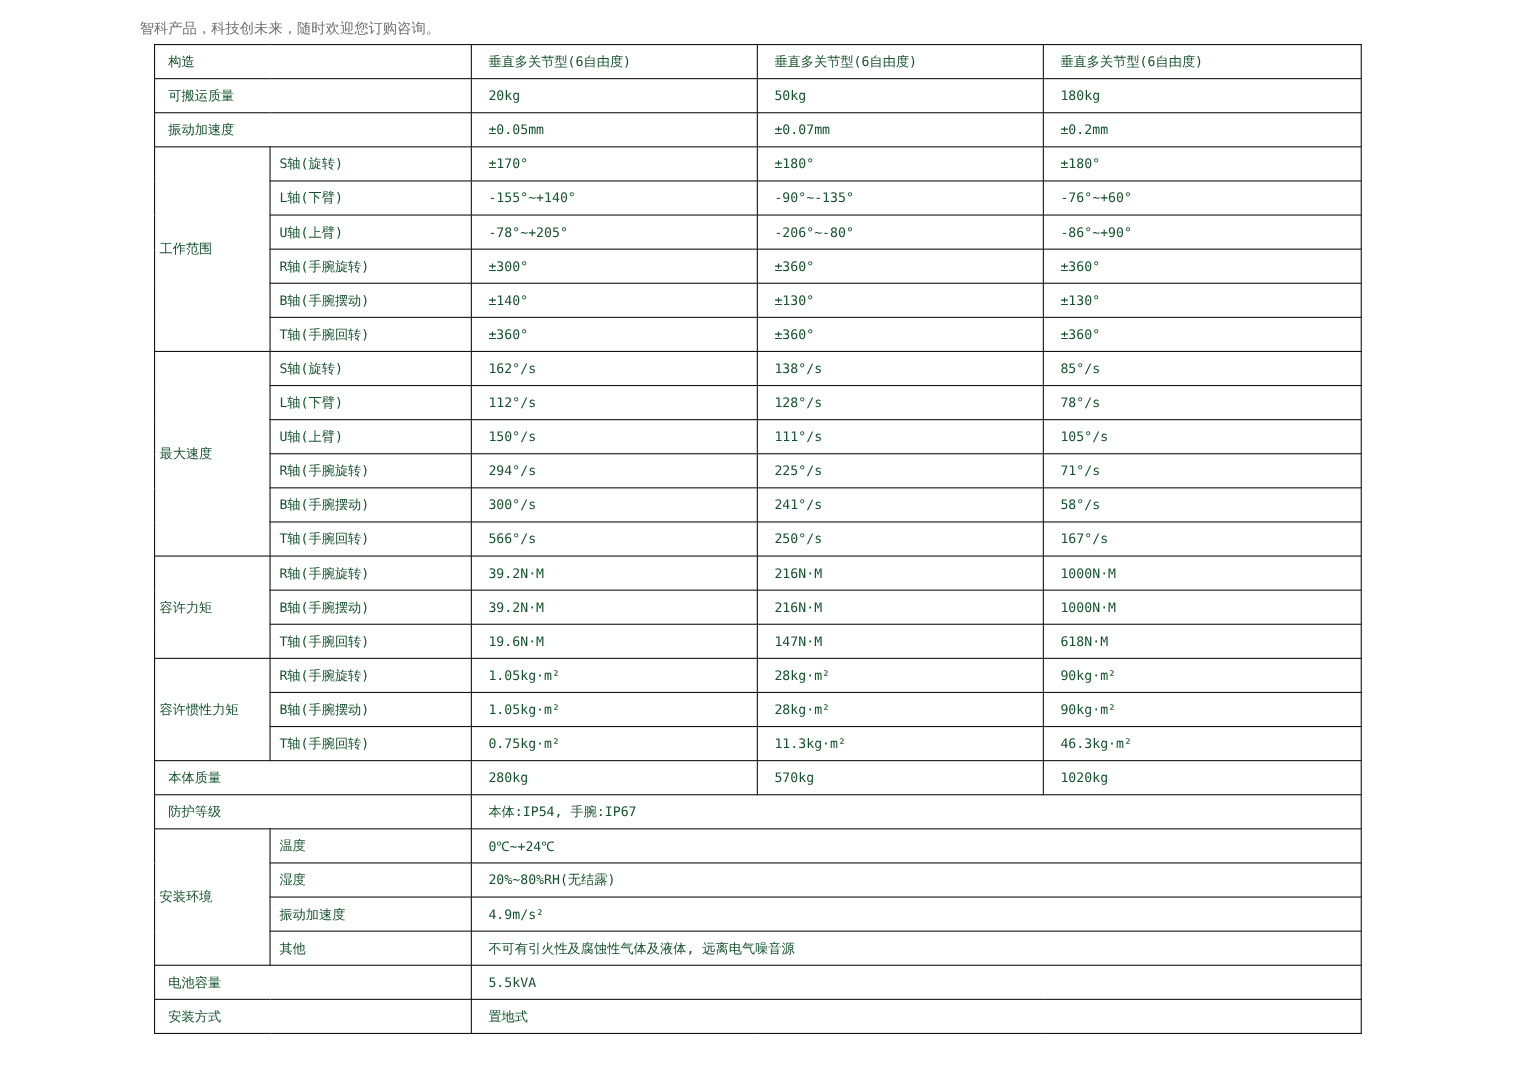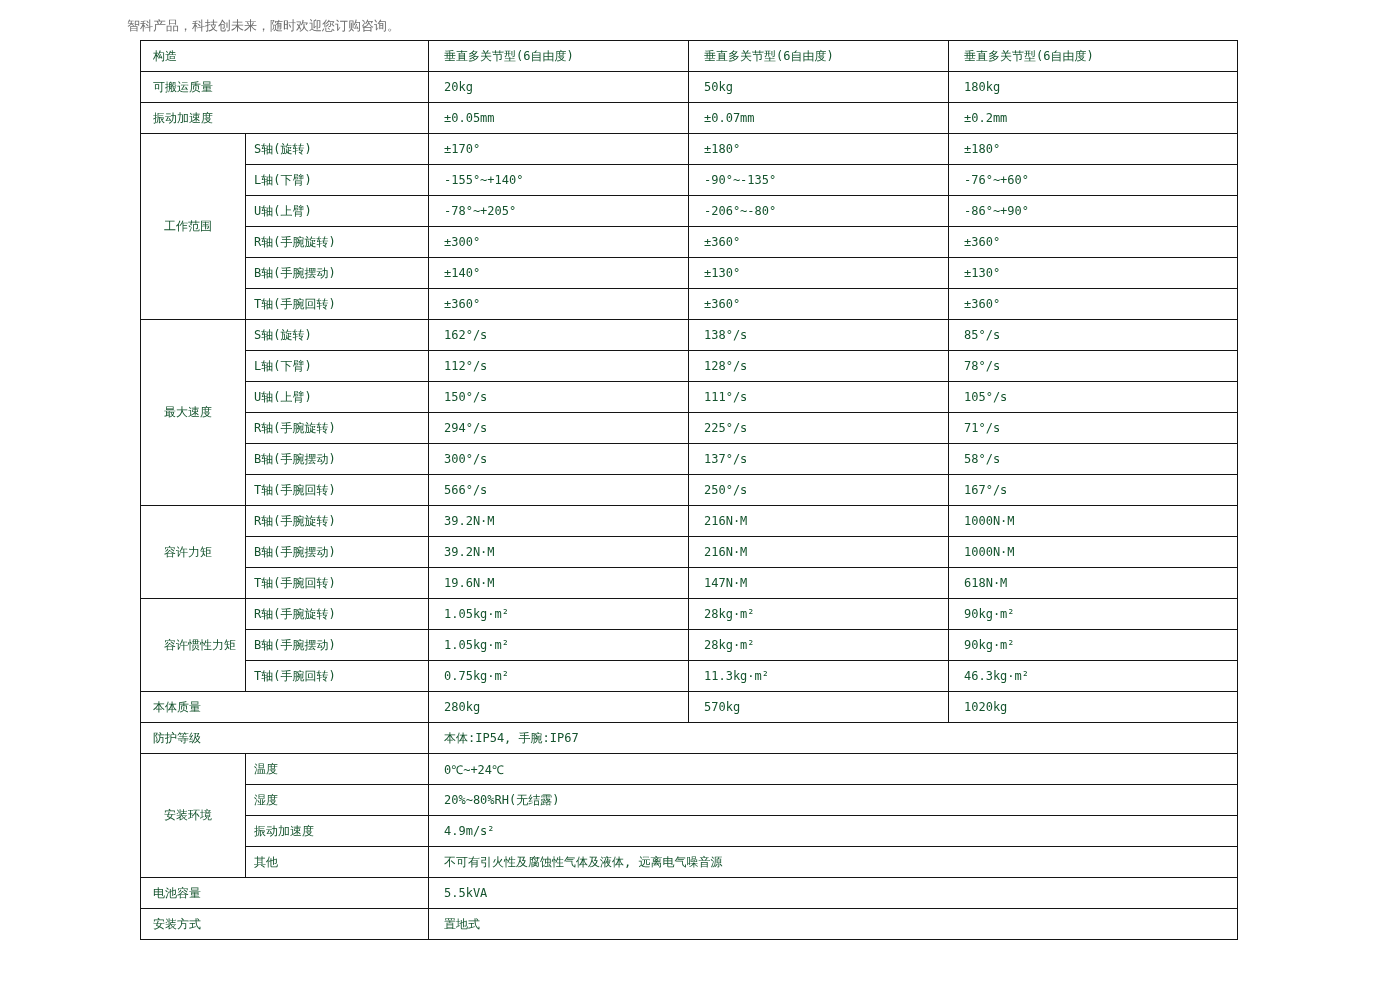--- a/index.html
+++ b/index.html
@@ -26,21 +26,21 @@
   }
   table.spec-table td {
     border: 1px solid #141414;
     height: 31px;
     padding: 2px 6px 2px 14px;
     vertical-align: middle;
     white-space: nowrap;
     overflow: hidden;
   }
   table.spec-table td.cell-label { padding-left: 12px; }
-  table.spec-table td.cell-group { padding-left: 23px; margin-left: 33px; }
+  table.spec-table td.cell-group { padding-left: 4px; margin-left: 33px; }
   table.spec-table td.cell-sub   { padding-left: 8px; }
   table.spec-table td.cell-value { padding-left: 15px; }
 </style>
 </head>
 <body>
 
 <div class="page">
   <p class="intro">智科产品，科技创未来，随时欢迎您订购咨询。</p>
 
   <div class="spec-table-wrap">
@@ -129,21 +129,21 @@
           </tr>
           <tr>
             <td class="cell-sub">R轴(手腕旋转)</td>
             <td class="cell-value">294°/s</td>
             <td class="cell-value">225°/s</td>
             <td class="cell-value">71°/s</td>
           </tr>
           <tr>
             <td class="cell-sub">B轴(手腕摆动)</td>
             <td class="cell-value">300°/s</td>
-            <td class="cell-value">137°/s</td>
+            <td class="cell-value">241°/s</td>
             <td class="cell-value">58°/s</td>
           </tr>
           <tr>
             <td class="cell-sub">T轴(手腕回转)</td>
             <td class="cell-value">566°/s</td>
             <td class="cell-value">250°/s</td>
             <td class="cell-value">167°/s</td>
           </tr>
           <tr>
             <td class="cell-group" rowspan="3">容许力矩</td>

